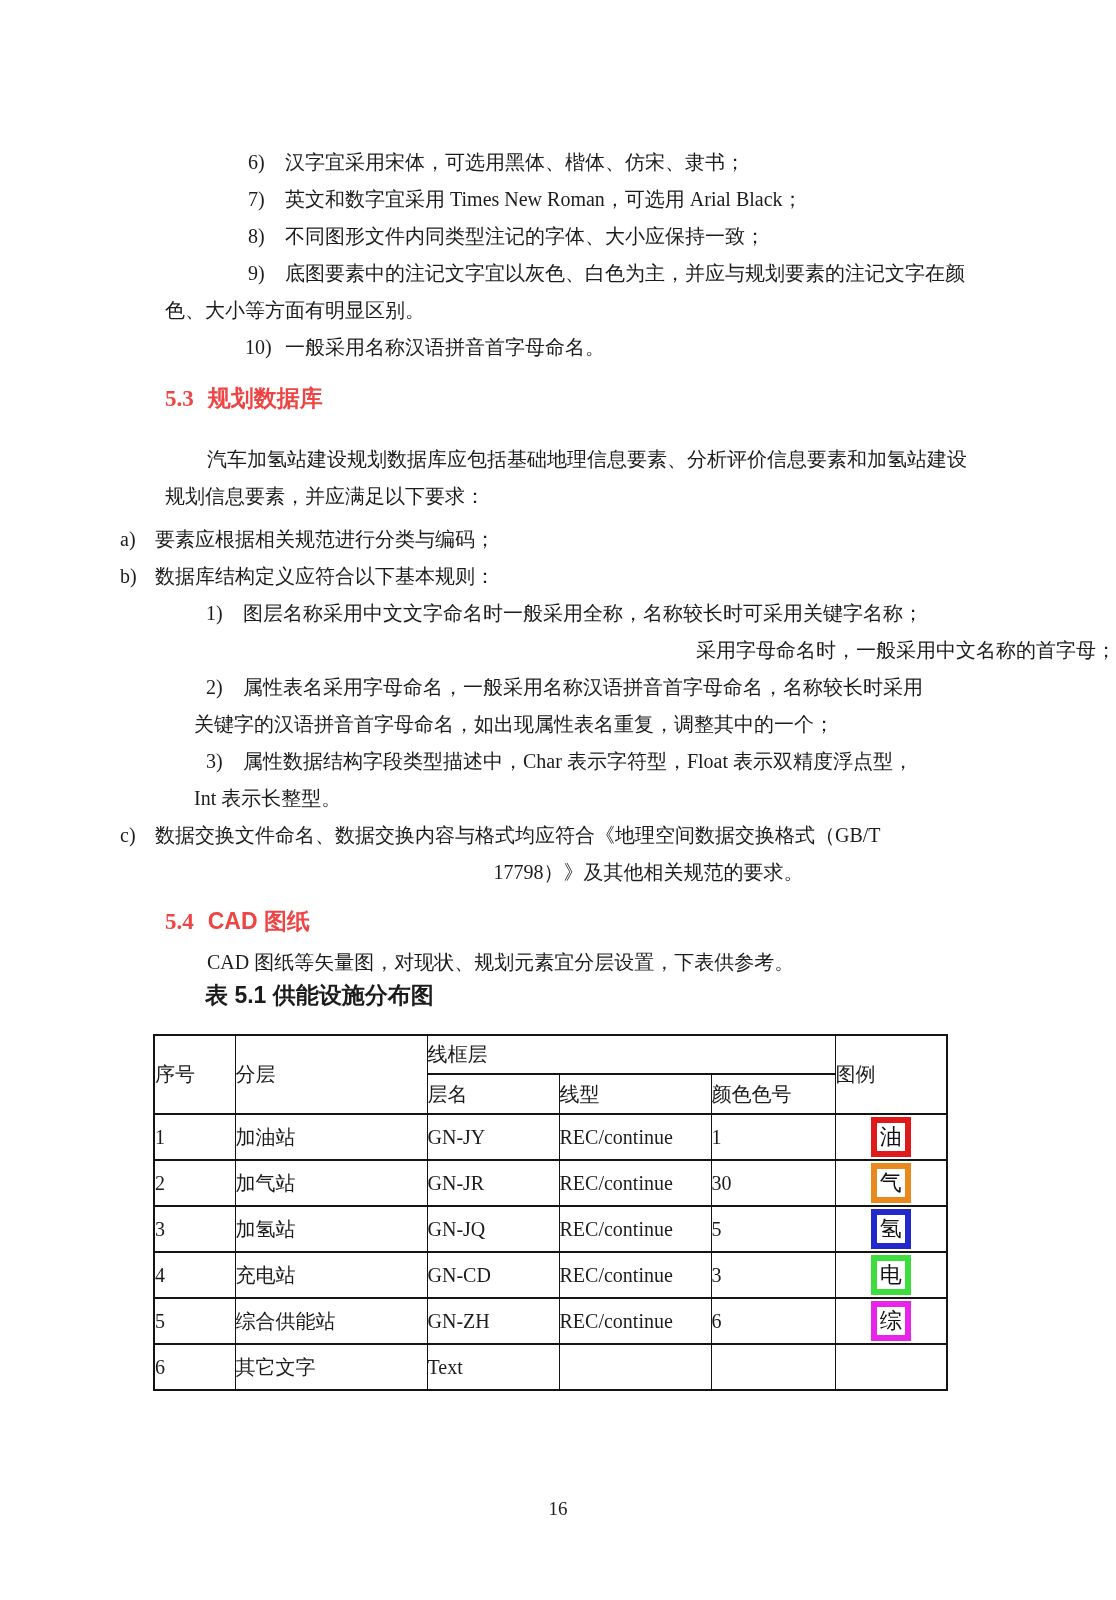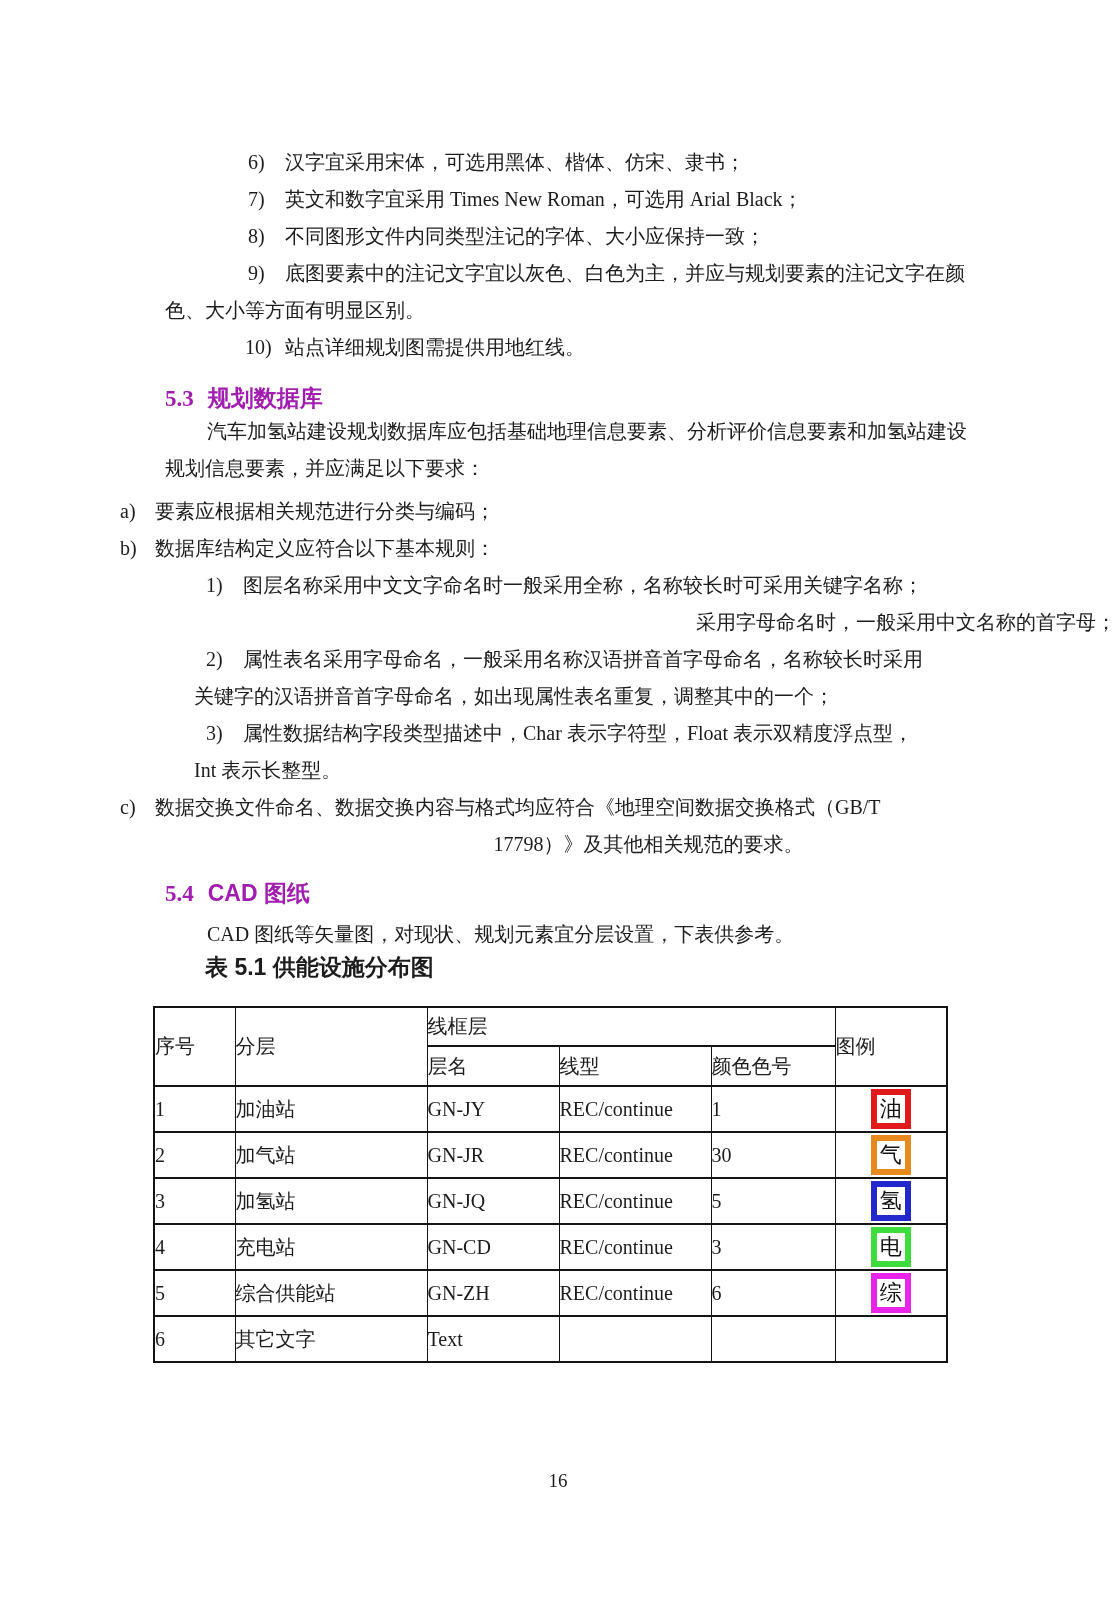--- a/index.html
+++ b/index.html
@@ -26,27 +26,27 @@
   .marker { display:inline-block; }
   .mk37 { width:37px; }
   .mk40 { width:40px; }
   .mk35 { width:35px; }
 
   .list-top { padding-top:144px; }
 
   h2.sec {
     margin:0; font-family:"Liberation Sans","DejaVu Sans",sans-serif;
     font-weight:bold; font-size:23px; height:30px; line-height:30px;
-    color:#a21caf; white-space:nowrap;
+    color:#ef4444; white-space:nowrap;
   }
   h2.s53 { margin-top:17px; }
   h2.s54 { margin-top:15px; }
   .sec .secnum { margin-right:14px; font-family:"Liberation Serif",serif; }
 
-  .para53 { }
+  .para53 { margin-top:28px; }
   .items53 { margin-top:6px; }
   .para54 { margin-top:8px; }
 
   .caption {
     margin-top:1px; height:26px; line-height:26px;
     font-family:"Liberation Sans","DejaVu Sans",sans-serif;
     font-weight:bold; font-size:23px; white-space:nowrap;
   }
 
   table.t51 {
@@ -78,21 +78,21 @@
 <body>
 
 <div class="page">
 
   <div class="list-top">
     <div class="ln pl248"><span class="marker mk37">6)</span><span>汉字宜采用宋体，可选用黑体、楷体、仿宋、隶书；</span></div>
     <div class="ln pl248"><span class="marker mk37">7)</span><span>英文和数字宜采用 Times New Roman，可选用 Arial Black；</span></div>
     <div class="ln pl248"><span class="marker mk37">8)</span><span>不同图形文件内同类型注记的字体、大小应保持一致；</span></div>
     <div class="ln pl248"><span class="marker mk37">9)</span><span>底图要素中的注记文字宜以灰色、白色为主，并应与规划要素的注记文字在颜</span></div>
     <div class="ln pl165">色、大小等方面有明显区别。</div>
-    <div class="ln pl245"><span class="marker mk40">10)</span><span>站点详细规划图需提供用地红线。</span></div>
+    <div class="ln pl245"><span class="marker mk40">10)</span><span>一般采用名称汉语拼音首字母命名。</span></div>
   </div>
 
   <h2 class="sec s53 pl165"><span class="secnum">5.3</span><span>规划数据库</span></h2>
 
   <div class="para53">
     <div class="ln pl207">汽车加氢站建设规划数据库应包括基础地理信息要素、分析评价信息要素和加氢站建设</div>
     <div class="ln pl165">规划信息要素，并应满足以下要求：</div>
   </div>
 
   <div class="items53">

